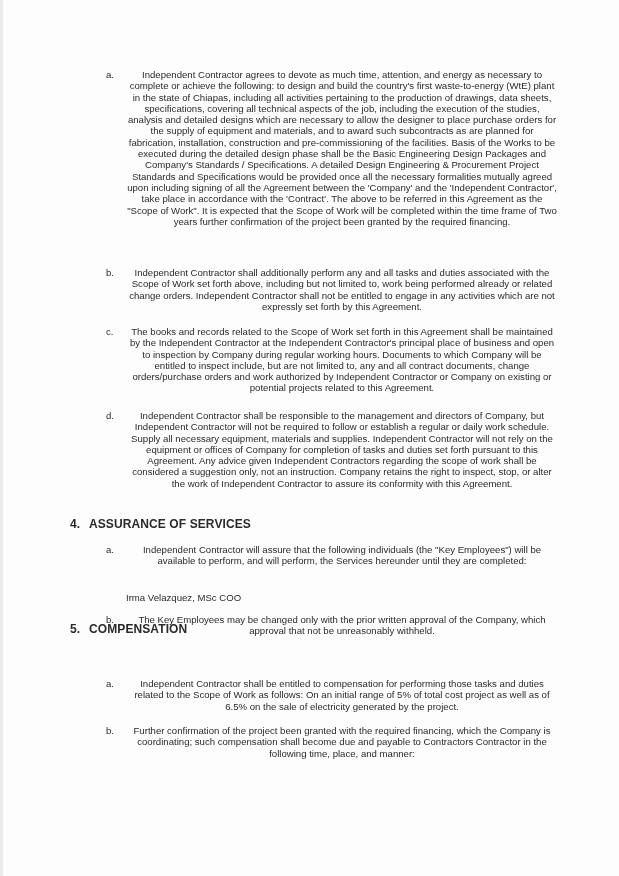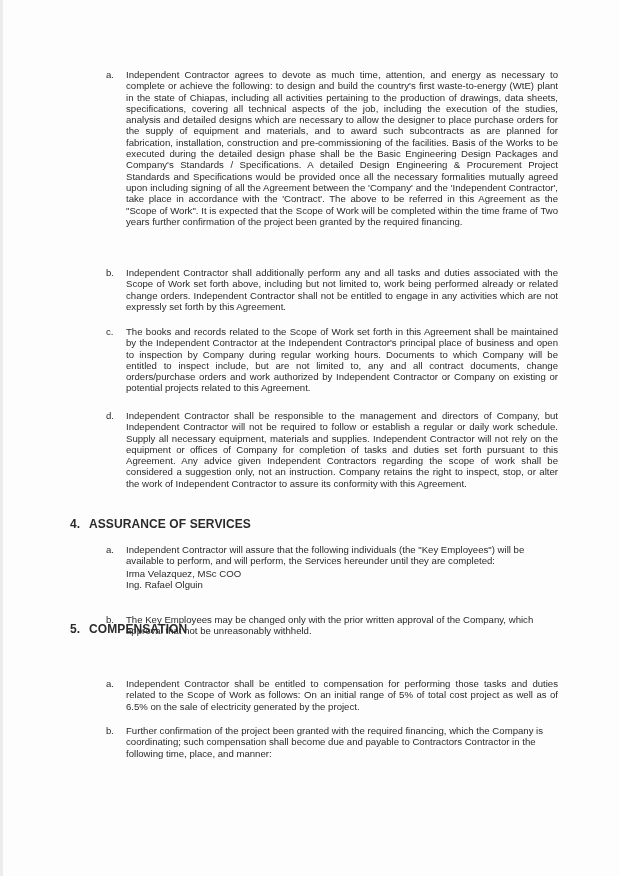--- a/index.html
+++ b/index.html
@@ -21,30 +21,30 @@
     position: absolute; left: 106px; width: 452px;
   }
   .item {
     position: relative; padding-left: 20px;
     font-size: 9.6px; line-height: 11.3px;
     text-align: justify;
   }
   .item .marker {
     position: absolute; left: 0; top: 0;
   }
-  .item .body { display: block; }
+  .item .body { display: block; text-align: center; }
   .heading {
     position: absolute; left: 70px;
     font-size: 12px; font-weight: bold; line-height: 12px;
     letter-spacing: 0.1px;
   }
   .heading .num { display: inline-block; width: 19px; }
   .names {
     font-size: 9.6px; line-height: 11.3px;
-    margin-top: 1px;
+    margin-top: 25px;
   }
   .names div { white-space: nowrap; }
   .left { text-align: left; }
 </style>
 </head>
 <body>
 
 <div class="page-edge"></div>
 
 <div class="page">
@@ -80,21 +80,20 @@
   <div class="heading" style="top:518px;">
     <span class="num">4.</span><span>ASSURANCE OF SERVICES</span>
   </div>
 
   <div class="sub-list" style="top:544px;">
     <div class="item left">
       <span class="marker">a.</span>
       <span class="body">Independent Contractor will assure that the following individuals (the "Key Employees") will be available to perform, and will perform, the Services hereunder until they are completed:</span>
       <div class="names">
         <div>Irma Velazquez, MSc COO</div>
-        <div>Ing. Rafael Olguin</div>
       </div>
     </div>
   </div>
 
   <div class="sub-list" style="top:614px;">
     <div class="item left">
       <span class="marker">b.</span>
       <span class="body">The Key Employees may be changed only with the prior written approval of the Company, which approval that not be unreasonably withheld.</span>
     </div>
   </div>

